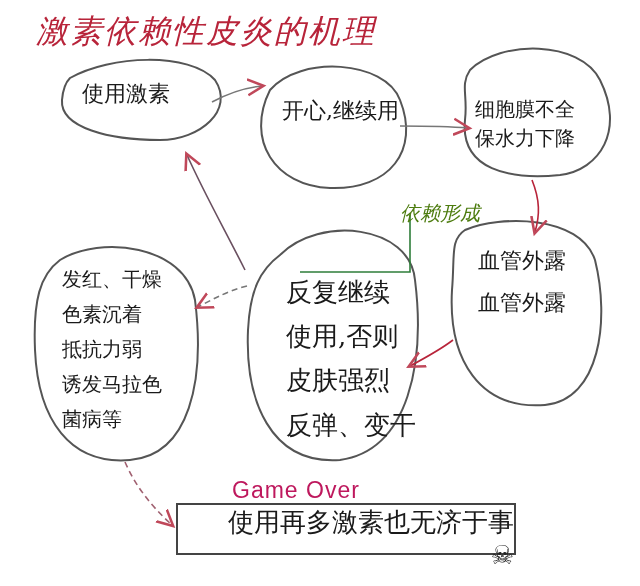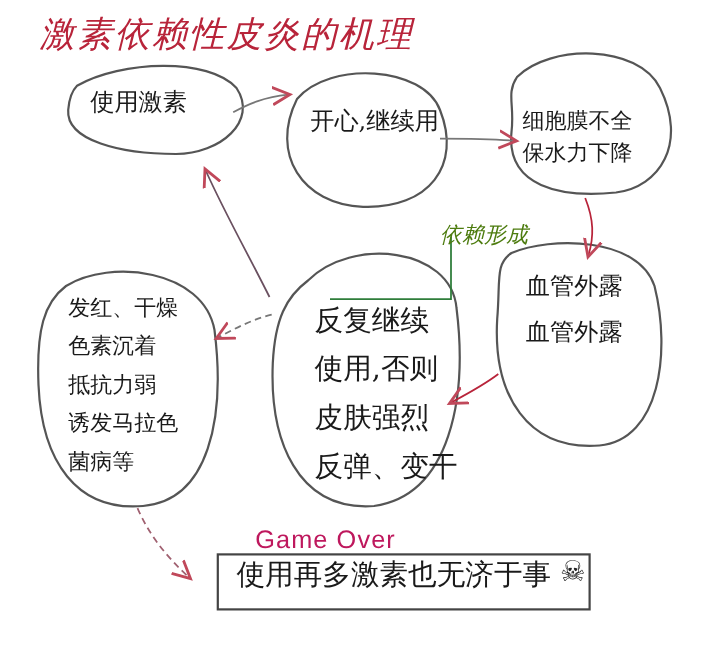--- a/index.html
+++ b/index.html
@@ -9,23 +9,23 @@
   svg.lines { position:absolute; left:0; top:0; width:640px; height:586px; }
   .title { position:absolute; left:36px; top:10px; font-size:32px; color:#b8243a;
            letter-spacing:2px; font-family:"DejaVu Serif", serif; font-style:italic; }
   .node-text { position:absolute; color:#1a1a1a; font-family:"DejaVu Serif", serif;
                line-height:1.45; white-space:nowrap; }
   .node-text div { display:block; }
   .green-label { position:absolute; left:400px; top:200px; font-size:20px; color:#4d7c0f;
                  font-family:"DejaVu Serif", serif; font-style:italic; }
   .gameover { position:absolute; left:232px; top:477px; font-size:23px; color:#be185d;
               font-family:"Liberation Sans", sans-serif; letter-spacing:1px; }
-  .final-box { position:absolute; left:197px; top:503px; width:340px; height:52px;
-               border:2px solid #444; box-sizing:border-box; display:flex; align-items:flex-start;
-               padding-left:16px; }
+  .final-box { position:absolute; left:176px; top:503px; width:340px; height:52px;
+               border:2px solid #444; box-sizing:border-box; display:flex; align-items:flex-end;
+               padding-left:16px;flex-direction:column; }
   .final-text { font-size:26px; color:#1a1a1a; font-family:"DejaVu Serif", serif; }
   .skull { margin-left:8px; font-size:26px; color:#222; }
 </style>
 </head>
 <body>
 
 <div class="canvas">
 
   <svg class="lines" viewBox="0 0 640 586">
     <defs>

